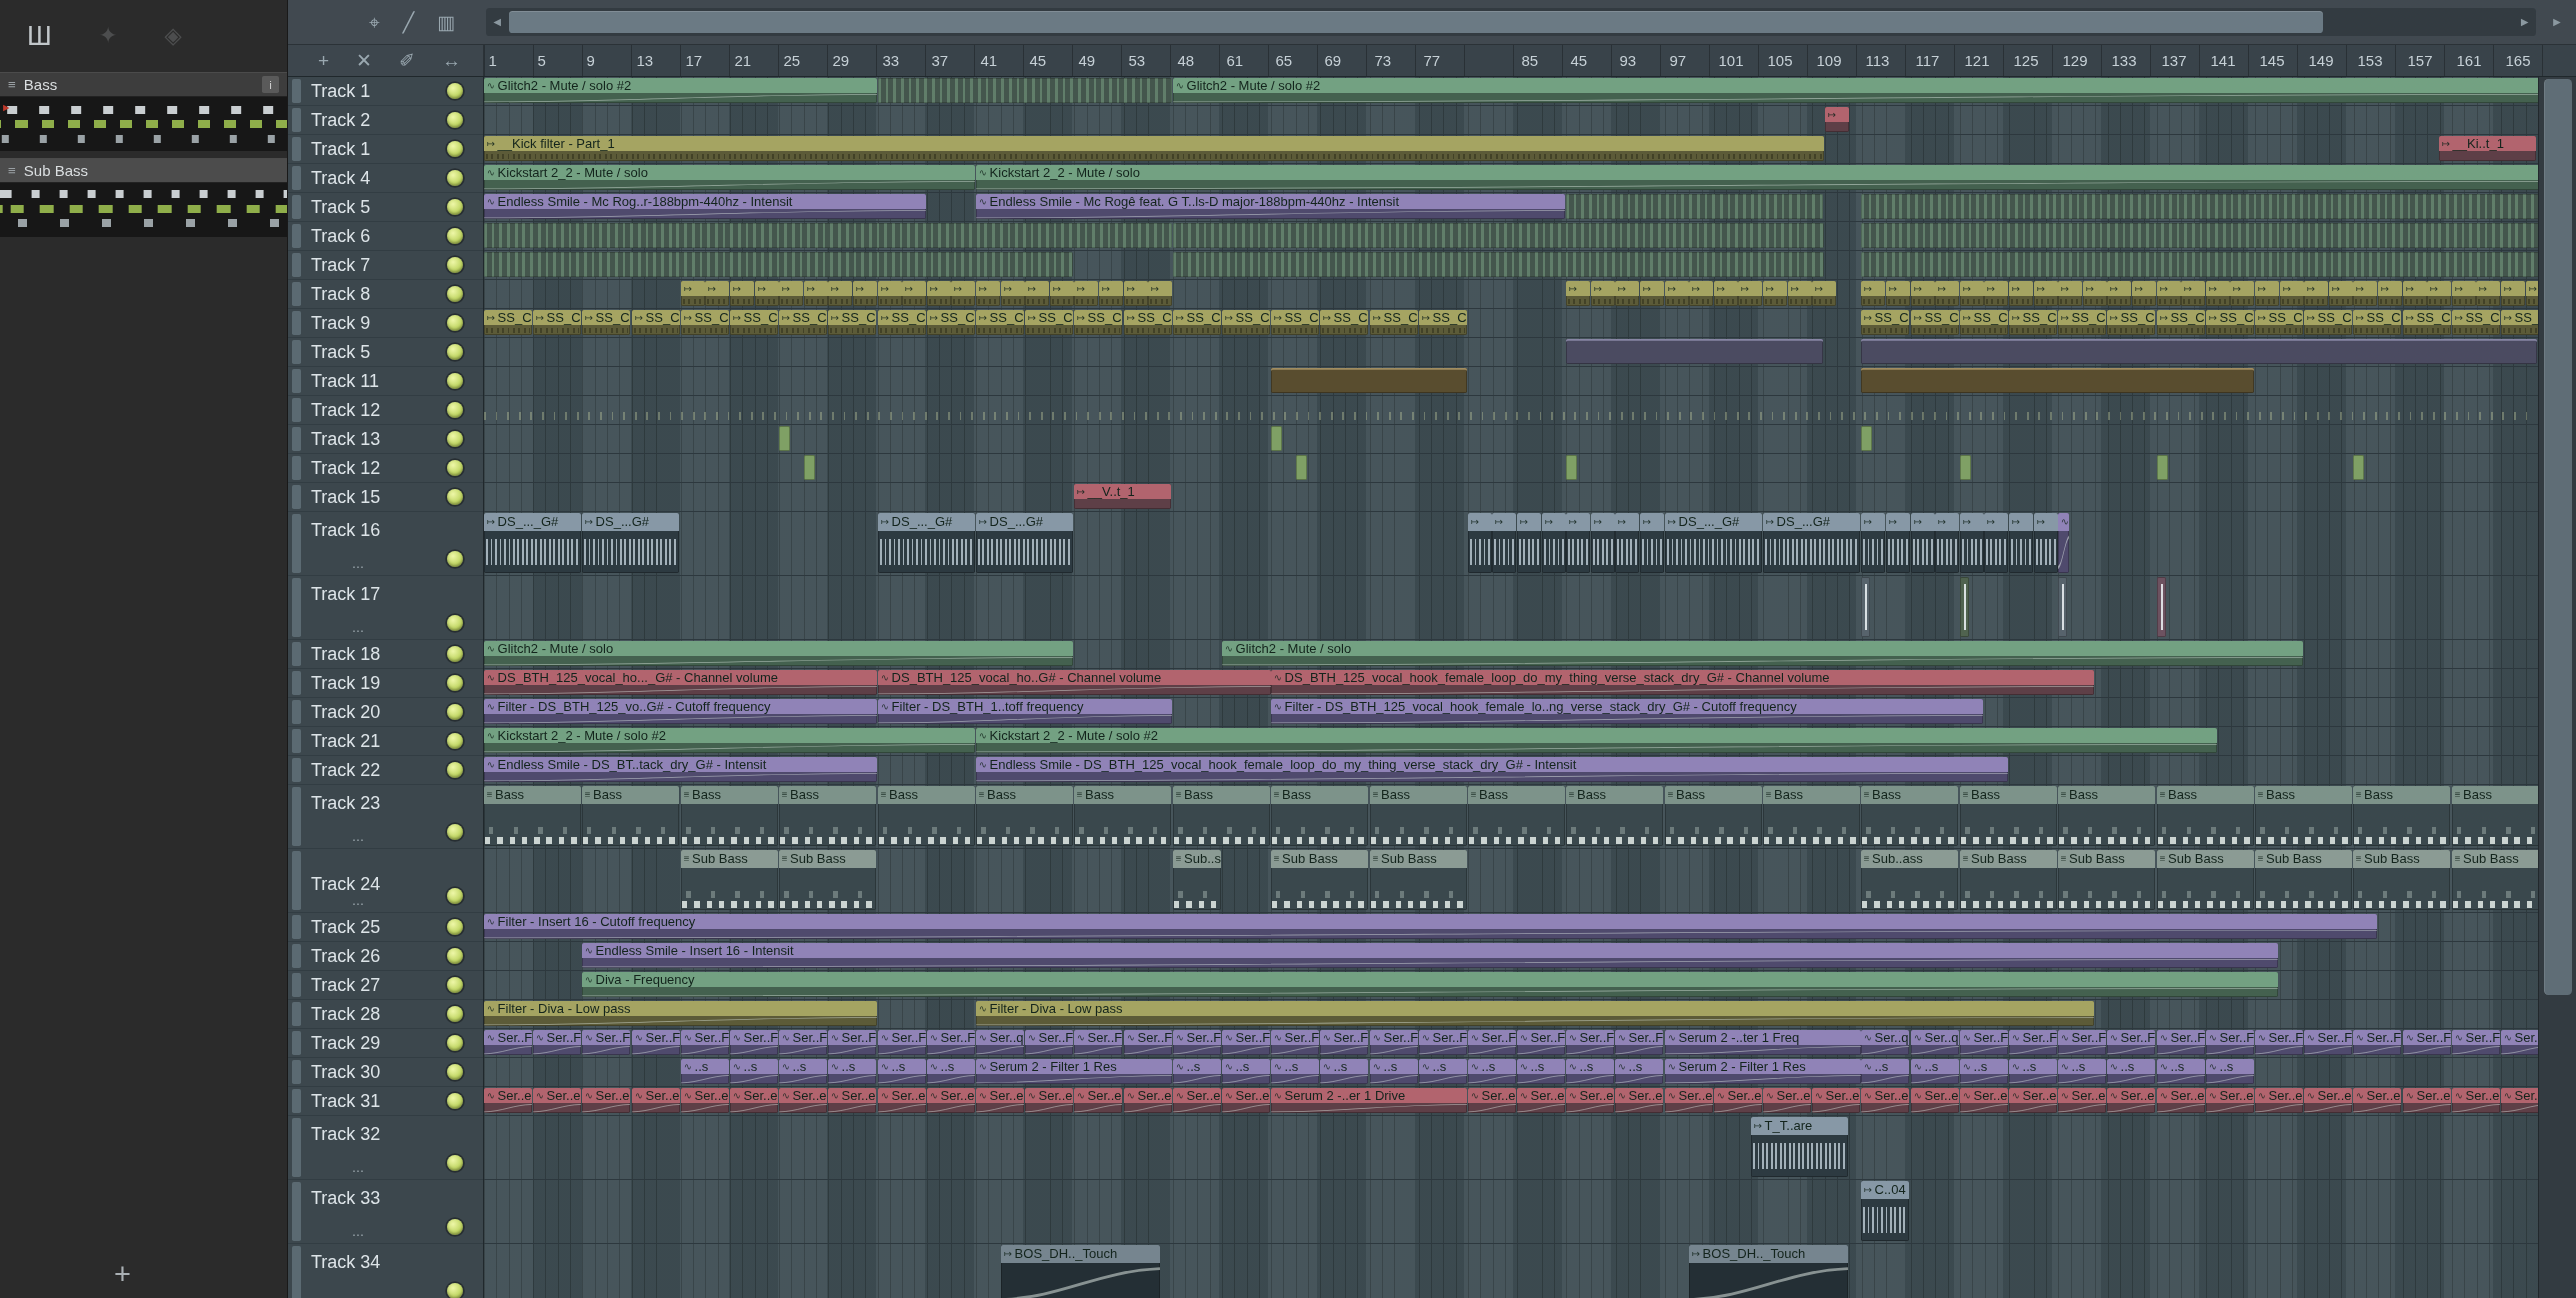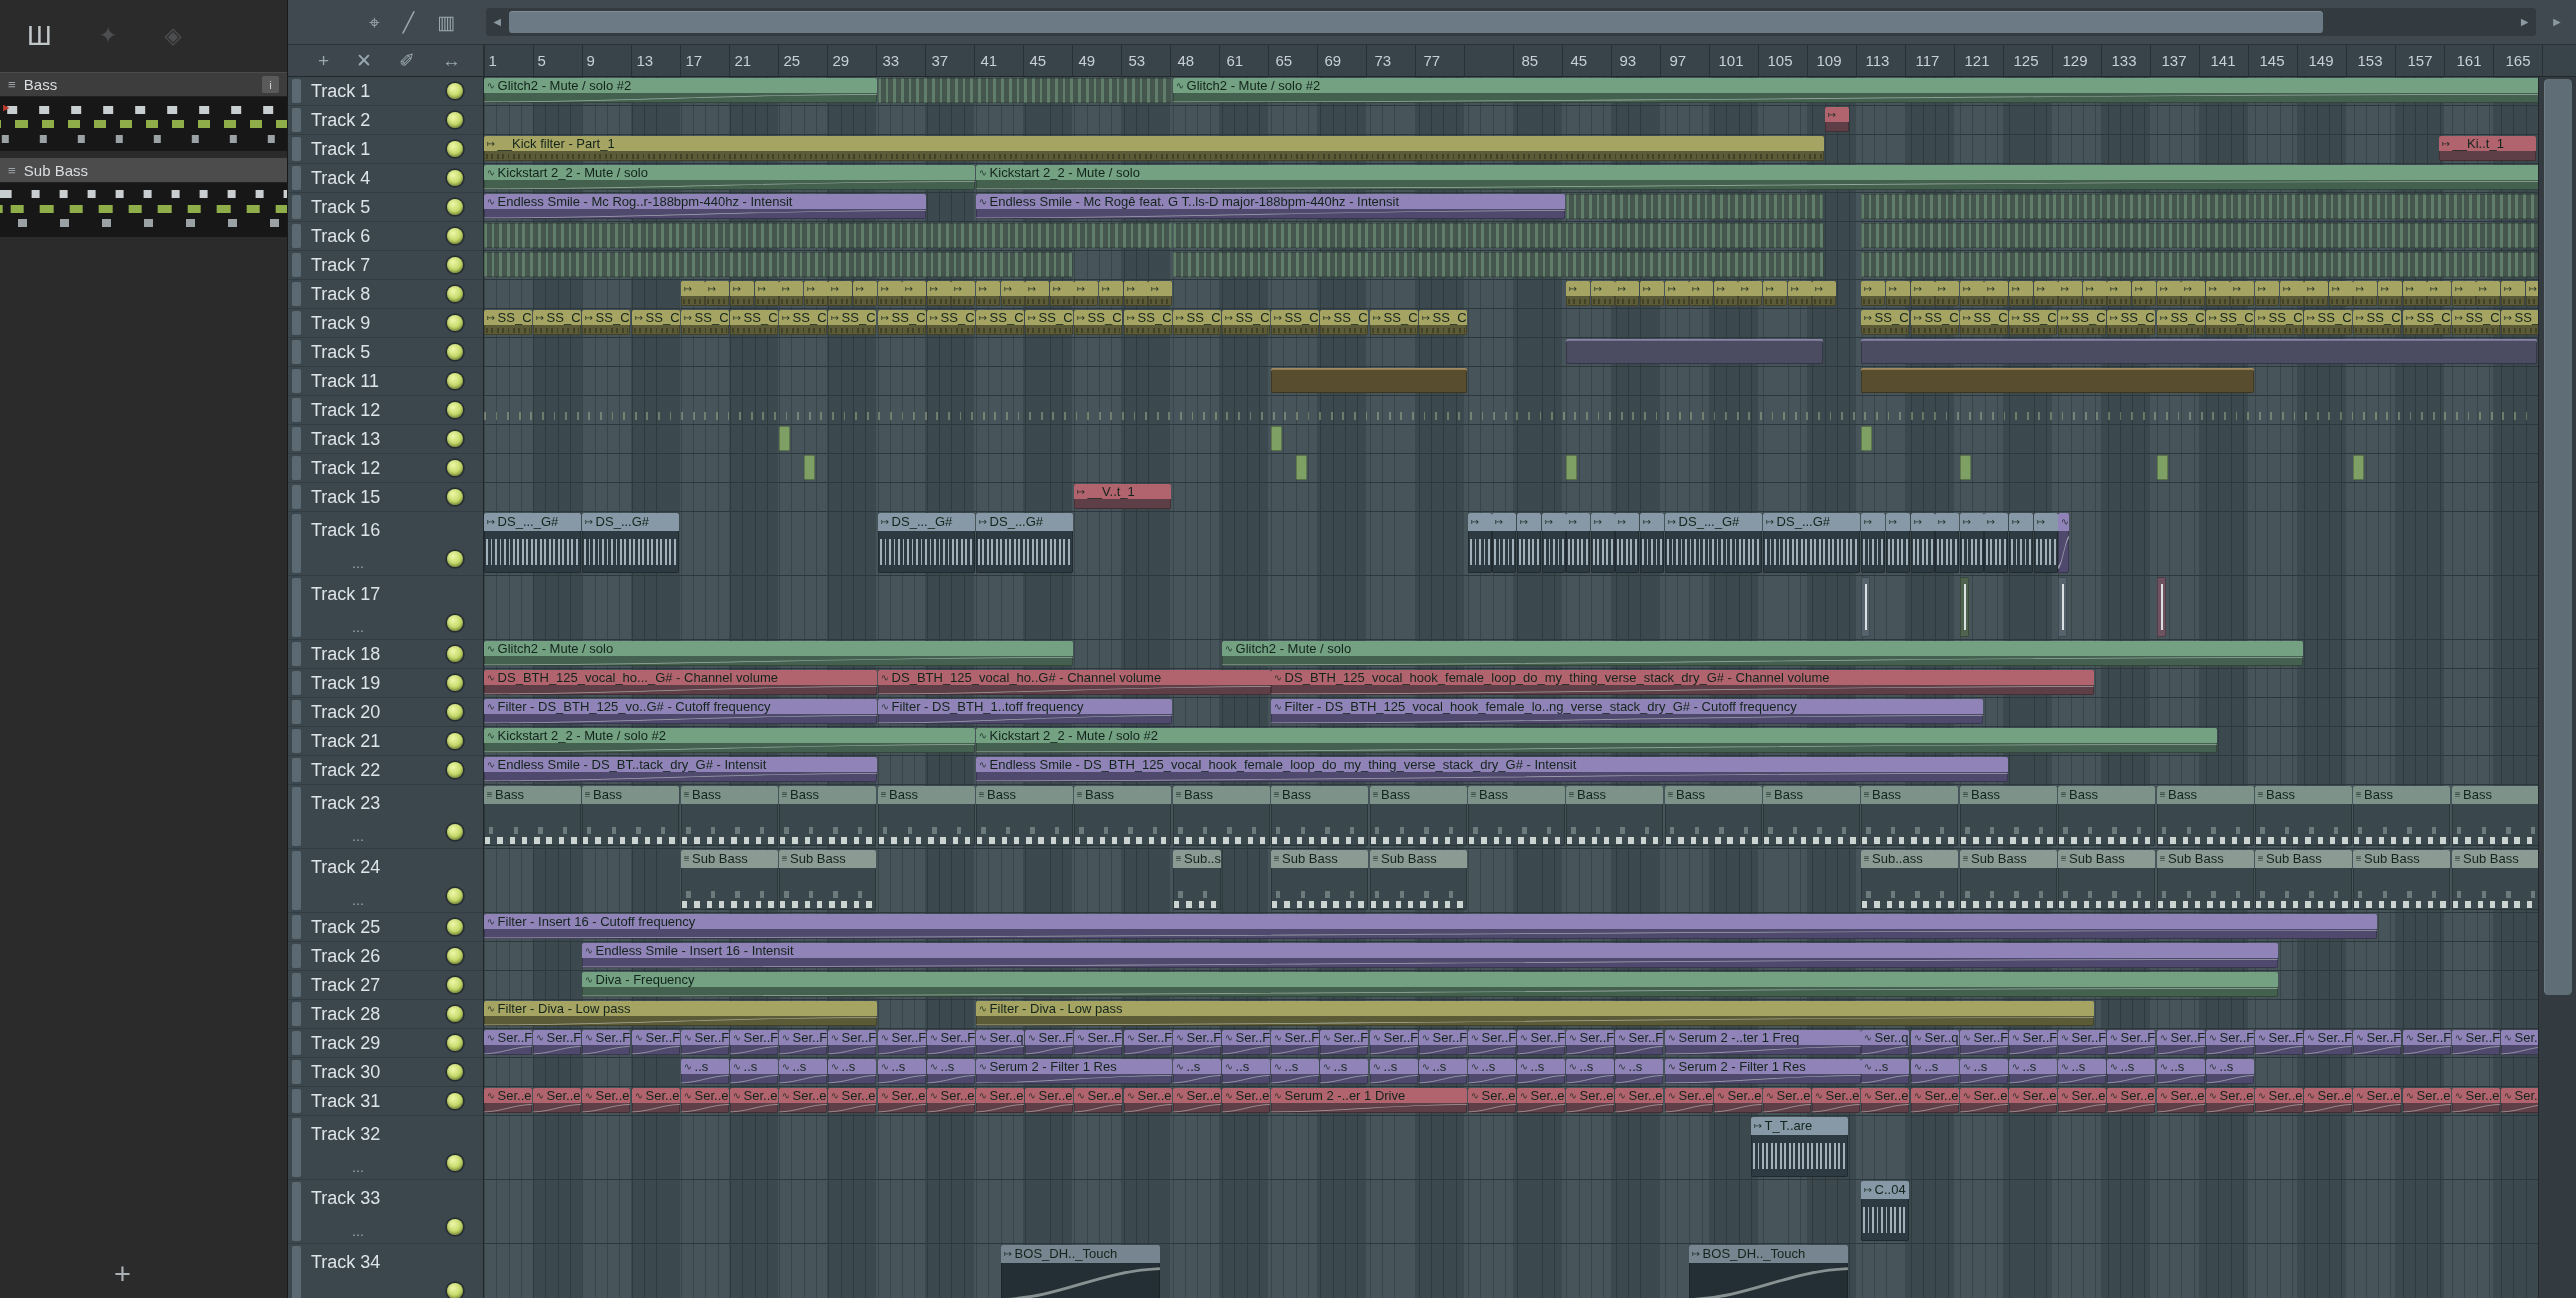--- a/index.html
+++ b/index.html
@@ -320,21 +320,21 @@
           <span class="strip"></span>
           <span class="tname">Track 22</span>
           <span class="led"></span>
         </div>
         <div class="name-cell tall" style="height: 64px;">
           <span class="strip"></span>
           <span class="tname">Track 23</span>
           <span class="dots">...</span>
           <span class="led"></span>
         </div>
-        <div class="name-cell tall" style="height: 64px;">
+        <div class="name-cell tall" style="height: 64px; align-items: center;">
           <span class="strip"></span>
           <span class="tname">Track 24</span>
           <span class="dots">...</span>
           <span class="led"></span>
         </div>
         <div class="name-cell" style="height: 29px;">
           <span class="strip"></span>
           <span class="tname">Track 25</span>
           <span class="led"></span>
         </div>

